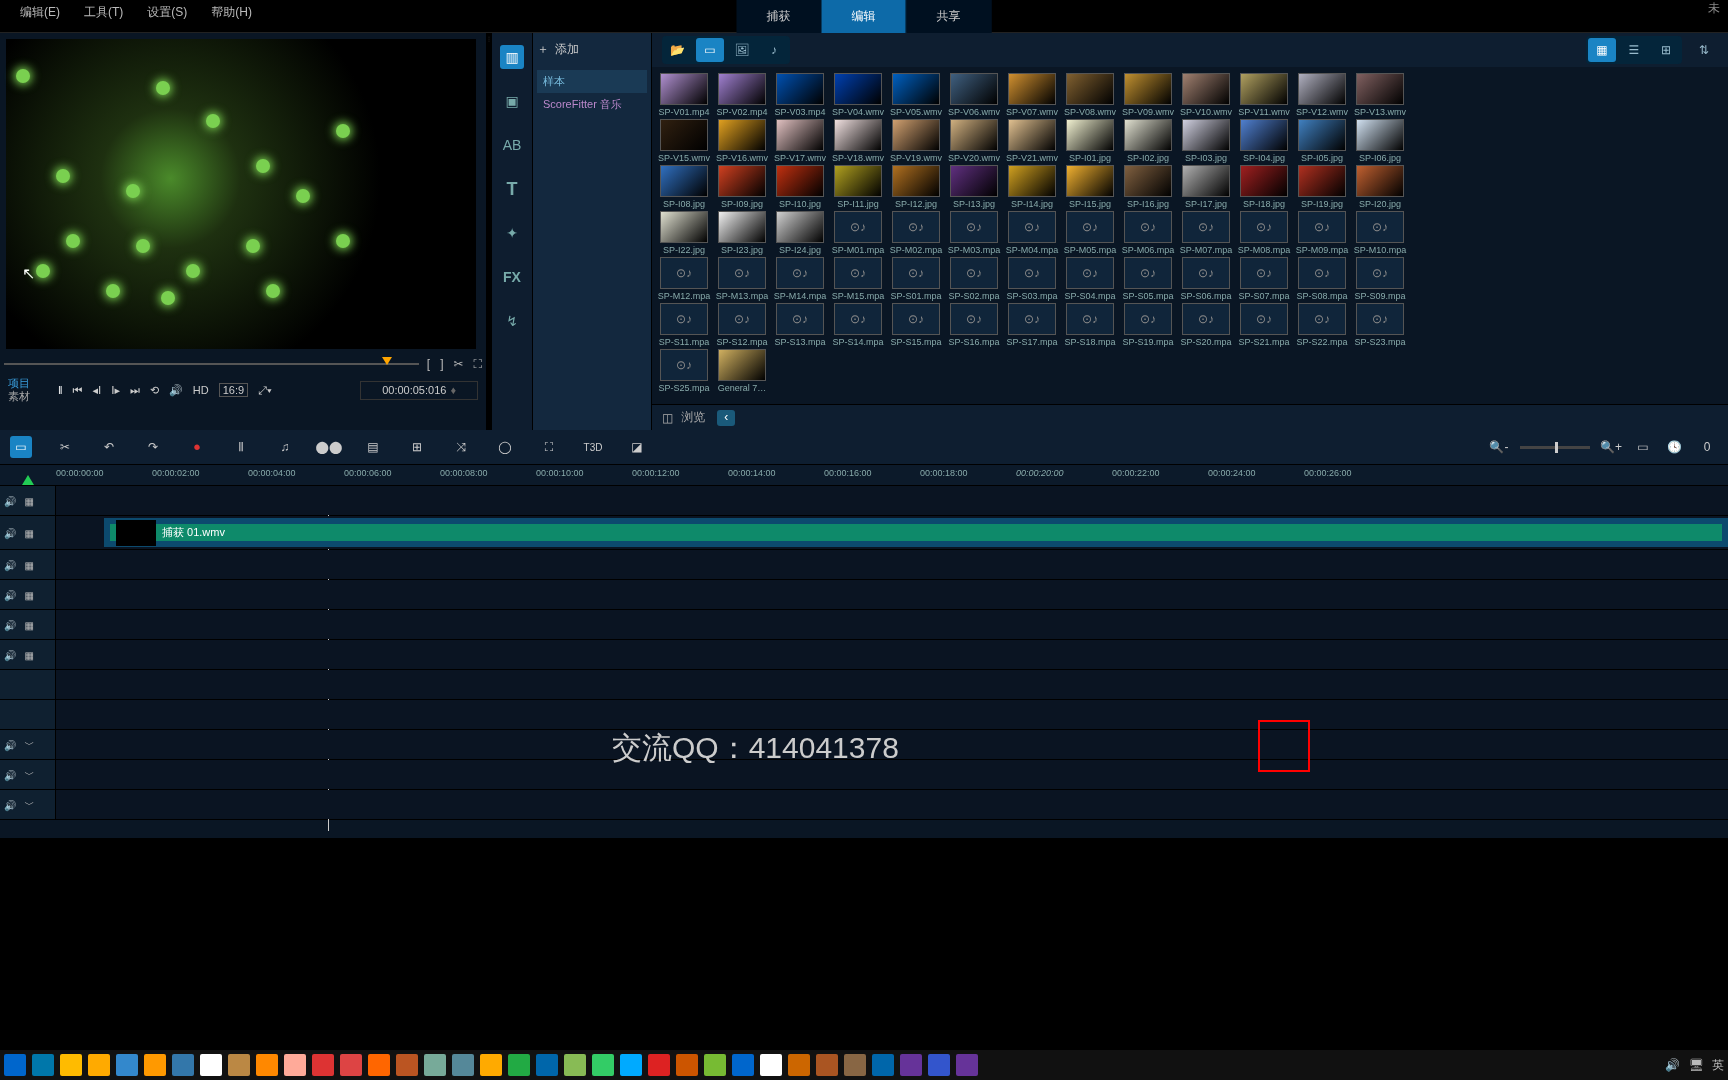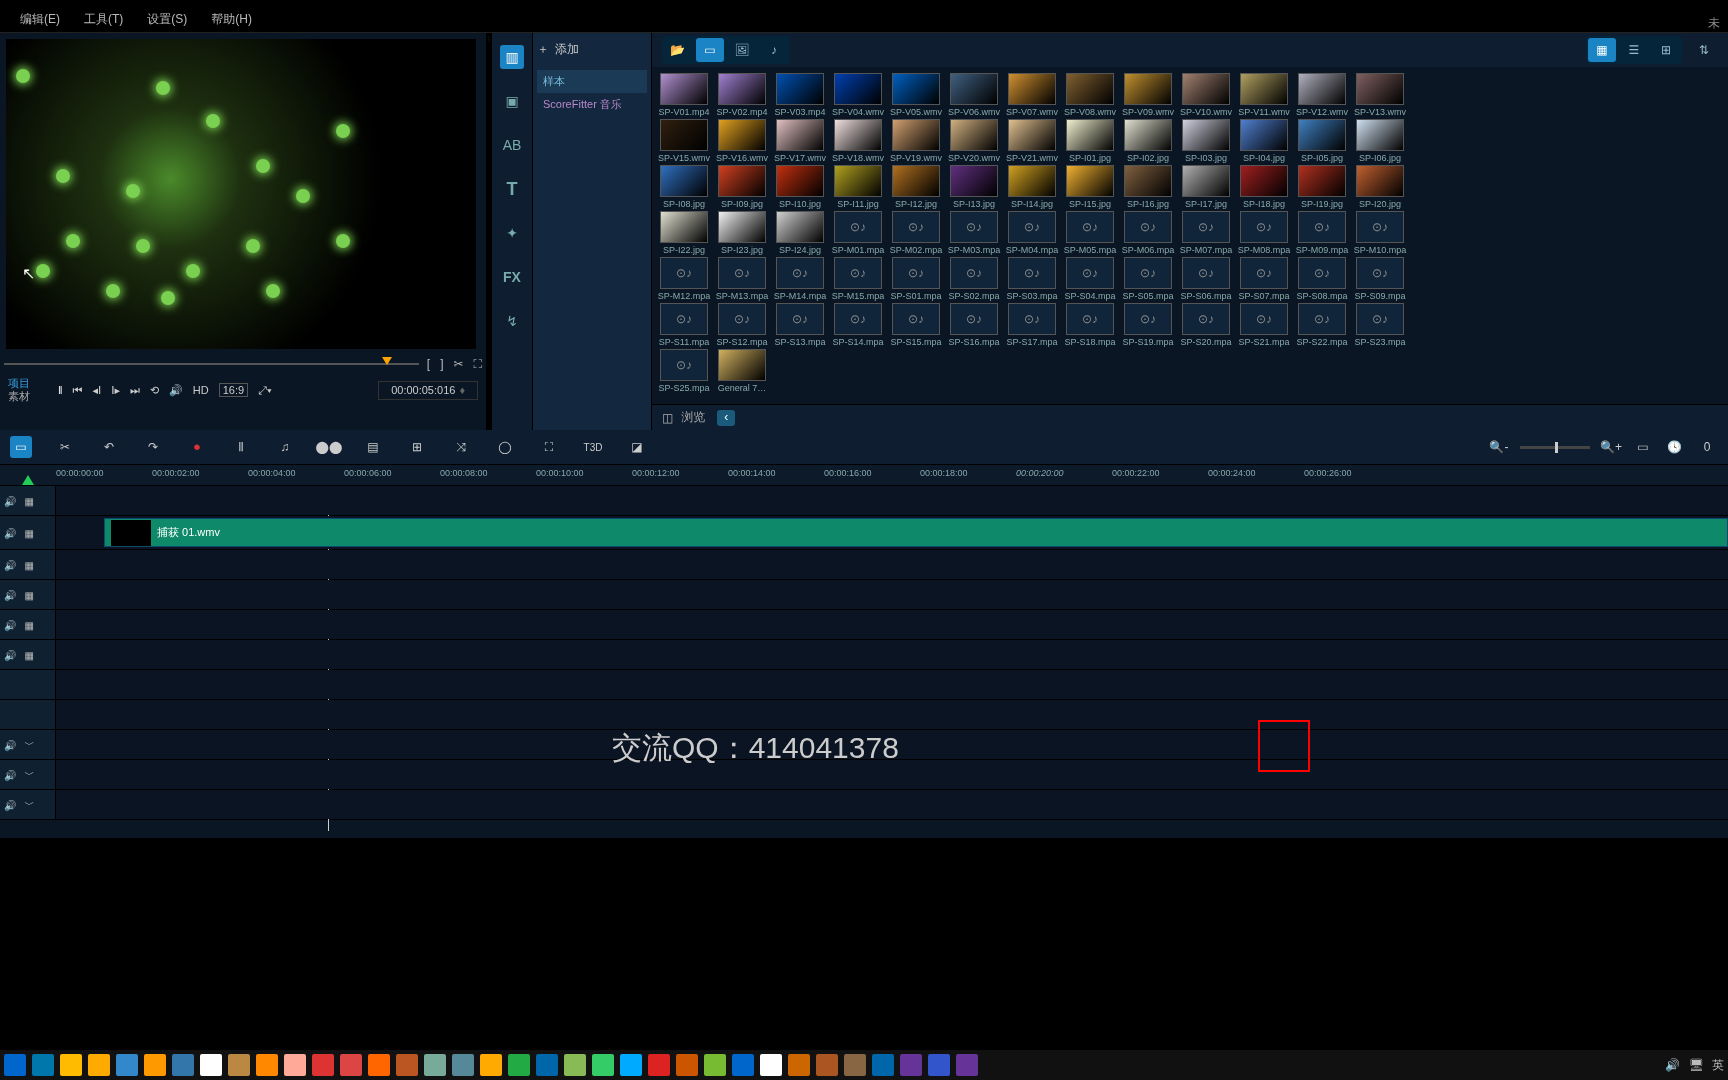--- a/index.html
+++ b/index.html
@@ -1,34 +1,34 @@
 <!DOCTYPE html>
 <html><head>
 <meta charset="utf-8">
 <style>
   * { margin: 0; padding: 0; box-sizing: border-box; font-family: "Microsoft YaHei", sans-serif; }
   body { background: #000; width: 1728px; height: 1080px; overflow: hidden; color: #aaa; position: relative; font-size: 12px; }
-  .menubar { height: 32px; display: flex; align-items: flex-end; background: #000; padding: 0 8px; }
+  .menubar { height: 32px; display: flex; align-items: flex-start; background: #000; padding: 0 8px; }
   .menubar .menu-item { padding: 4px 12px; color: #bbb; cursor: pointer; }
   .top-tabs { position: absolute; top: 0; left: 50%; transform: translateX(-50%); display: flex; height: 32px; align-items: center; }
   .top-tabs .tab { width: 85px; text-align: center; padding: 8px 0; color: #ccc; background: #001020; border-right: 1px solid #012; cursor: pointer; }
   .top-tabs .tab.active { background: #0d6aa8; color: #fff; }
   .main-row { display: flex; height: 398px; border-top: 1px solid #222; }
   .preview-panel { width: 486px; background: #0a1624; display: flex; flex-direction: column; }
   .preview-viewport { width: 470px; height: 310px; margin: 6px; background: radial-gradient(circle at 35% 45%, #4a8a2a 0%, #1e3010 20%, #000 60%); position: relative; }
   .clover { position: absolute; width: 14px; height: 14px; background: #7ad050; border-radius: 50%; box-shadow: 0 0 10px 2px #7ad050; }
   .preview-controls { height: 70px; padding: 2px 4px; }
   .scrub-bar { height: 14px; display: flex; align-items: center; }
   .scrub-track { flex: 1; height: 2px; background: #555; position: relative; }
   .scrub-thumb { position: absolute; left: 378px; top: -6px; width: 0; height: 0; border-left:5px solid transparent;border-right:5px solid transparent;border-top:8px solid orange;}
   .scrub-btns { display: flex; gap: 10px; margin-left: 8px; color: #bbb; }
   .ctrl-row { display: flex; align-items: center; gap: 10px; margin-top: 6px; font-size: 11px; color: #89a; padding: 0 4px;}
   .ctrl-label { color: #3aa0e0; width: 40px; line-height: 1.2; }
   .play-icons { display: flex; gap: 10px; align-items: center; color: #ccc; }
-  .tc-box { margin-left: auto; border: 1px solid #333; padding: 2px 12px; font-family: monospace; color: #ccc;}
+  .tc-box { margin-left: auto; border: 1px solid #333; padding: 2px 21px; font-family: monospace; color: #ccc;}
   .lib-panel { flex: 1; background: #0a1624; display: flex; }
   .lib-sidebar { width: 40px; background: #0e1d2f; display: flex; flex-direction: column; align-items: center; padding-top: 12px; gap: 20px; }
   .lib-sidebar-icon { width: 24px; height: 24px; color: #7aa; display: flex; align-items: center; justify-content: center; font-size: 14px;}
   .lib-tree { width: 120px; background: #13283e; border-left: 1px solid #000; border-right: 1px solid #000; padding: 8px 4px; }
   .lib-tree-header { display: flex; align-items: center; gap: 6px; color: #ccc; margin-bottom: 12px;}
   .lib-tree-item { padding: 4px 6px; color: #b8c; font-size: 11px; }
   .lib-tree-item.sel { background: #1a3a55; color: #7bd; }
   .lib-content { flex: 1; display: flex; flex-direction: column; }
   .lib-toolbar { height: 34px; display: flex; align-items: center; padding: 0 10px; gap: 8px; background: #0e1e30; }
   .tb-group { display: flex; gap: 4px; background: #04253a; border-radius: 4px; padding: 2px;}
@@ -50,39 +50,44 @@
   .ruler-trackhead { width: 56px; display: flex; align-items: flex-end; justify-content: center;}
   .ruler-marks { flex: 1; position: relative; font-size: 9px; color: #8aa;}
   .ruler-mark { position: absolute; top: 3px; }
   .playhead { position: absolute; top:0; bottom:0; width:1px; background:#ccc;}
   .playhead-top { position:absolute; top:0;left:-5px;width:11px;height:10px;background:#ccc; clip-path: polygon(0 0,100% 0,50% 100%);}
   .tracks-wrap { position: relative; height: 345px; overflow: hidden;}
   .track-row { height: 30px; border-bottom: 1px solid #000; display: flex;}
   .track-row.tall { height: 34px;}
   .track-head { width: 56px; background: #0f2030; display: flex; align-items: center; gap: 8px; padding-left: 4px; color: #bbb; border-right:1px solid #000;}
   .track-body { flex: 1; background: #0a1422; position: relative;}
-  .clip { position: absolute; top: 2px; bottom: 2px; background: #0e8a6a; border: 1px solid #0c4a6e; display: flex; align-items: center; padding-left: 6px; color: #fff; font-size: 11px;}
+  .clip { position: absolute; top: 2px; bottom: 2px; background: #0e8a6a; border: 6px solid #0c4a6e; display: flex; align-items: center; padding-left: 6px; color: #fff; font-size: 11px;}
   .clip-thumb { width: 40px; height: 26px; background:#000; margin-right:6px;}
   .overlay-text { position: absolute; font-size: 30px; color: #ccc; font-weight: 500;}
   .stamp { position: absolute; width: 52px; height: 52px; border: 2px solid red;}
   .taskbar { position: absolute; bottom: 0; left: 0; right: 0; height: 30px; background: #111; display: flex; align-items: center; gap: 6px; padding: 0 4px;}
   .task-icon { width: 22px; height: 22px; border-radius: 2px; background: #333;}
   .sound-icon::before{content:'🔊';font-size:10px;}
   .chev-icon::before{content:'﹀';font-size:10px;}
   .grain-icon::before{content:'▦';font-size:10px;}
   .tri-green { width:0;height:0;border-left:6px solid transparent;border-right:6px solid transparent;border-bottom:10px solid #2c5;}
 </style>
 </head>
 <body>
 
 <div class="menubar">
   <div class="menu-item">编辑(E)</div>
   <div class="menu-item">工具(T)</div>
   <div class="menu-item">设置(S)</div>
   <div class="menu-item">帮助(H)</div>
+  <div class="top-tabs" id="top-tabs">
+      <div class="tab">捕获</div>
+      <div class="tab active">编辑</div>
+      <div class="tab">共享</div>
+    </div>
   <div style="margin-left:auto;color:#888">未</div>
 </div>
 
 <div class="main-row">
 
   <div class="preview-panel">
     <div class="preview-viewport" id="viewport">
       <div class="mouse-pointer" style="position:absolute;left:16px;top:225px;color:#fff;font-size:16px;">↖</div>
     <div class="clover" style="left: 10px; top: 30px;"></div>
         <div class="clover" style="left: 150px; top: 42px;"></div>

